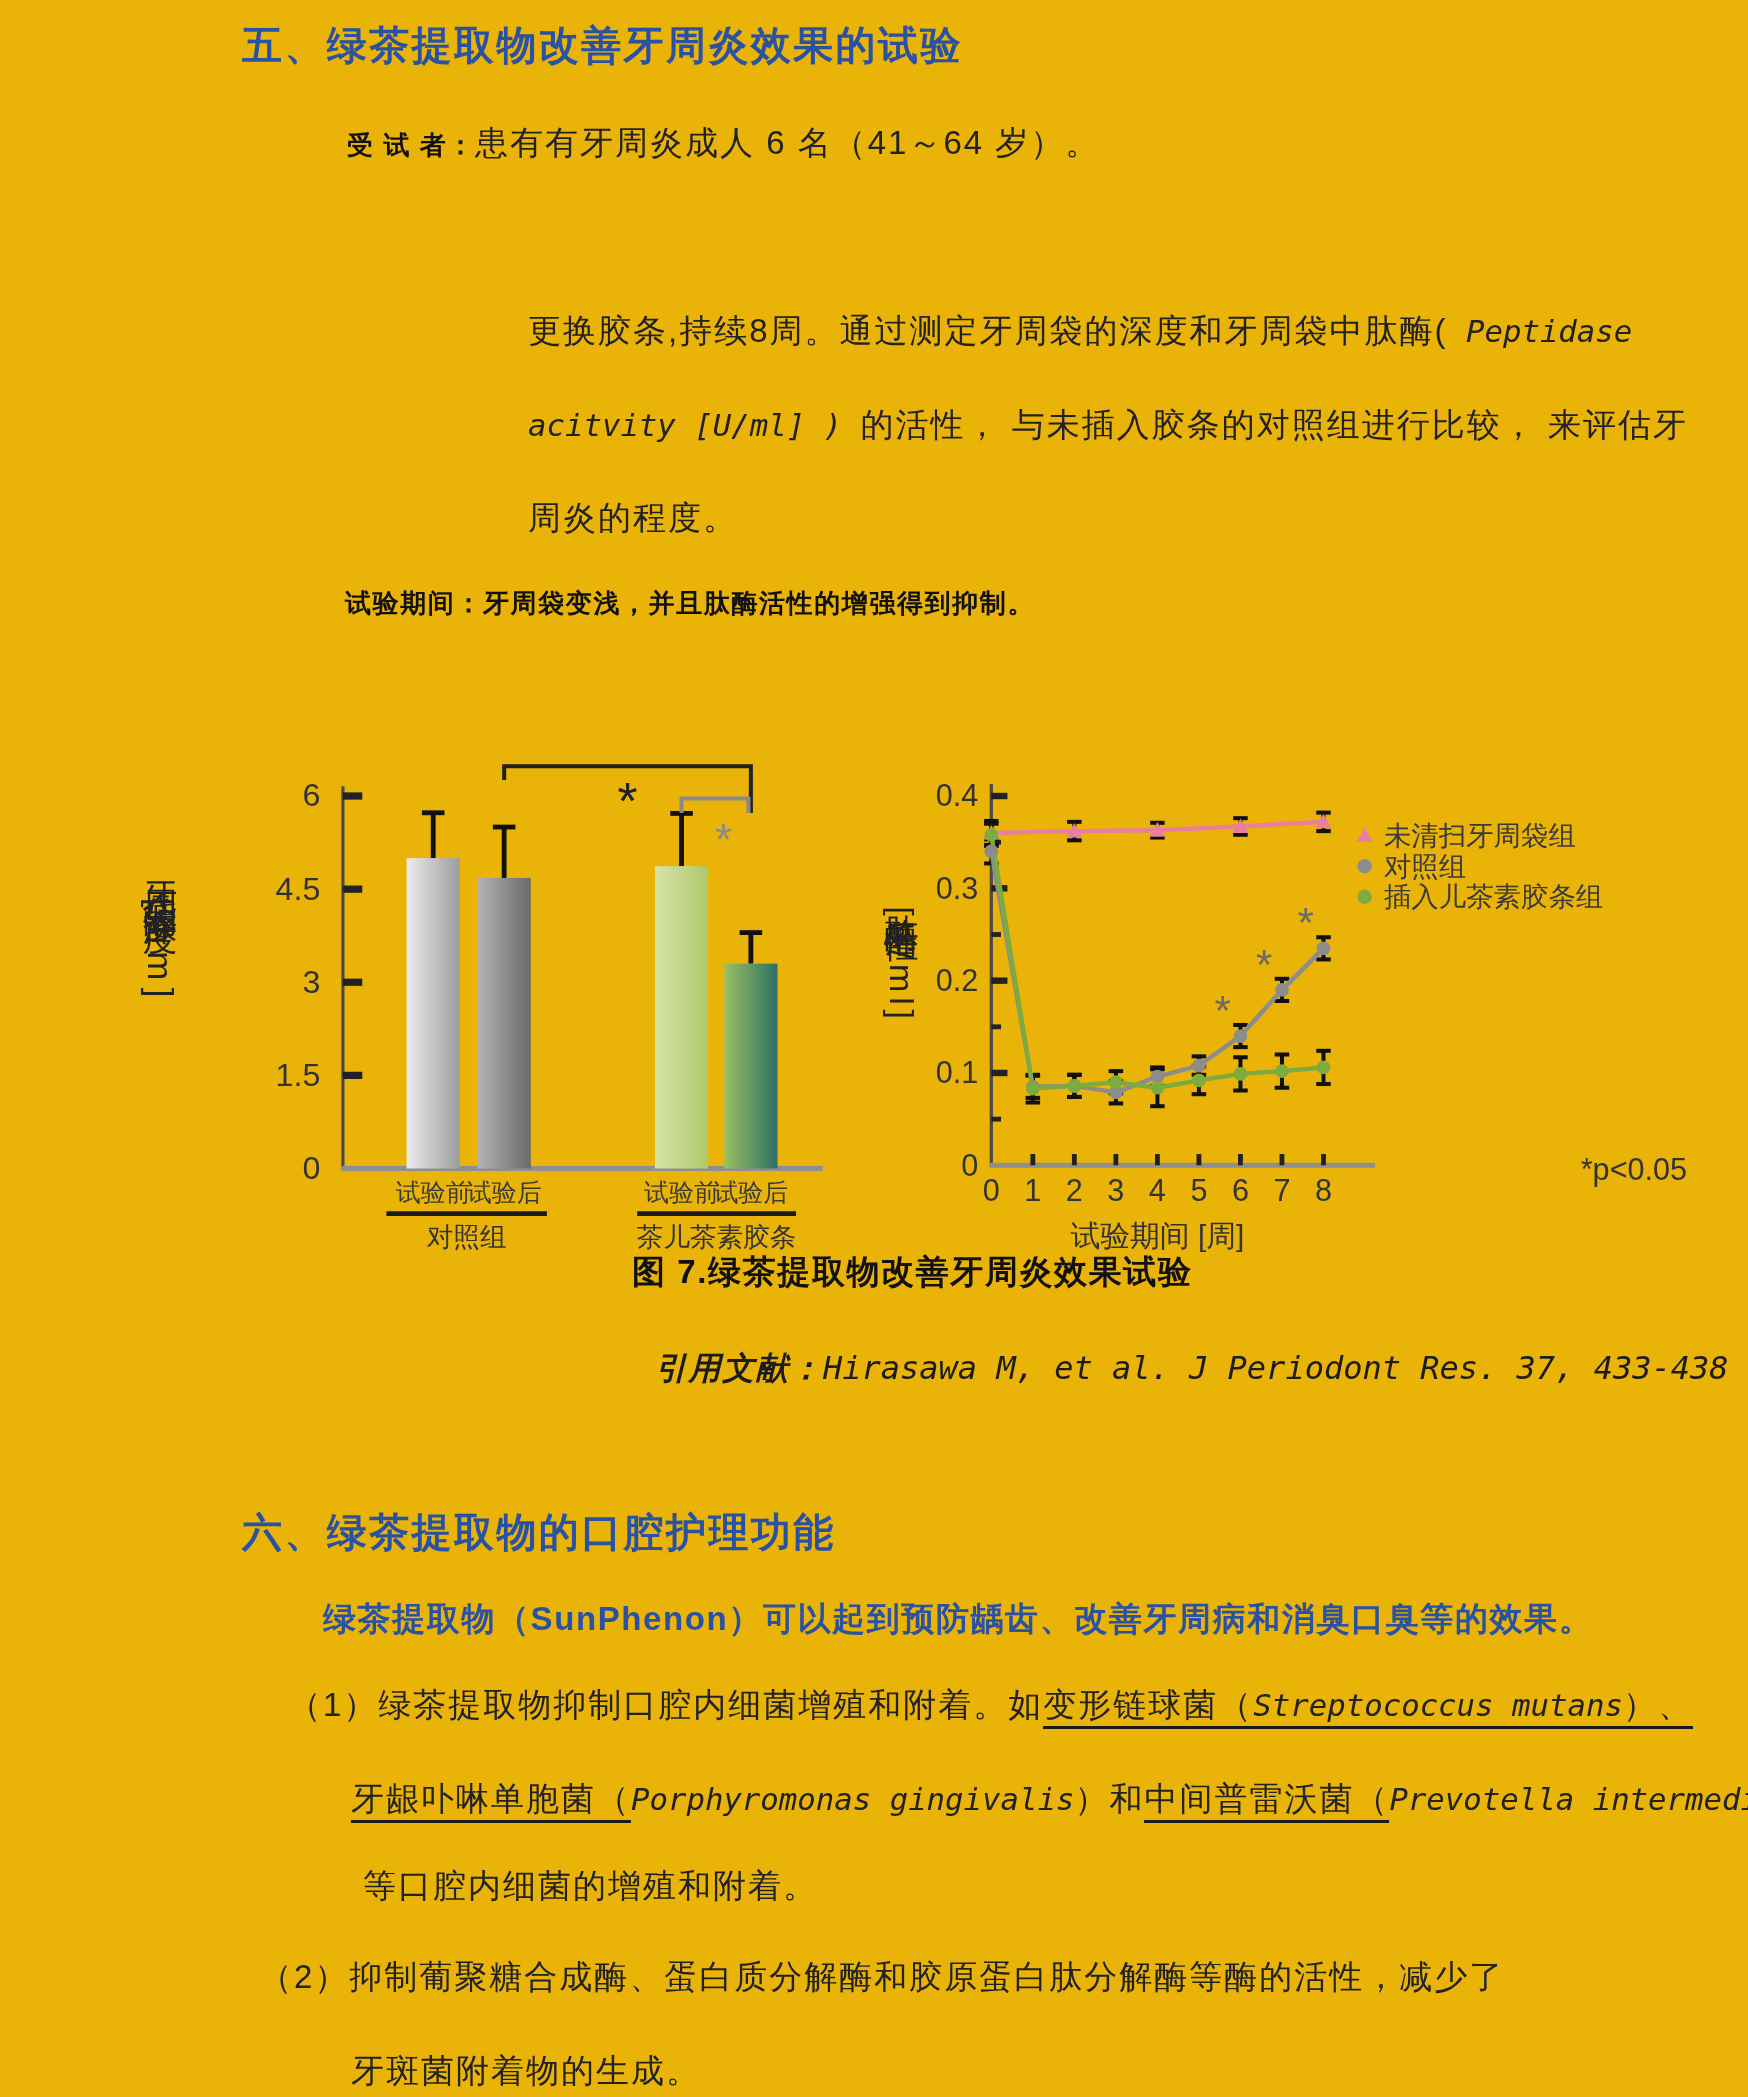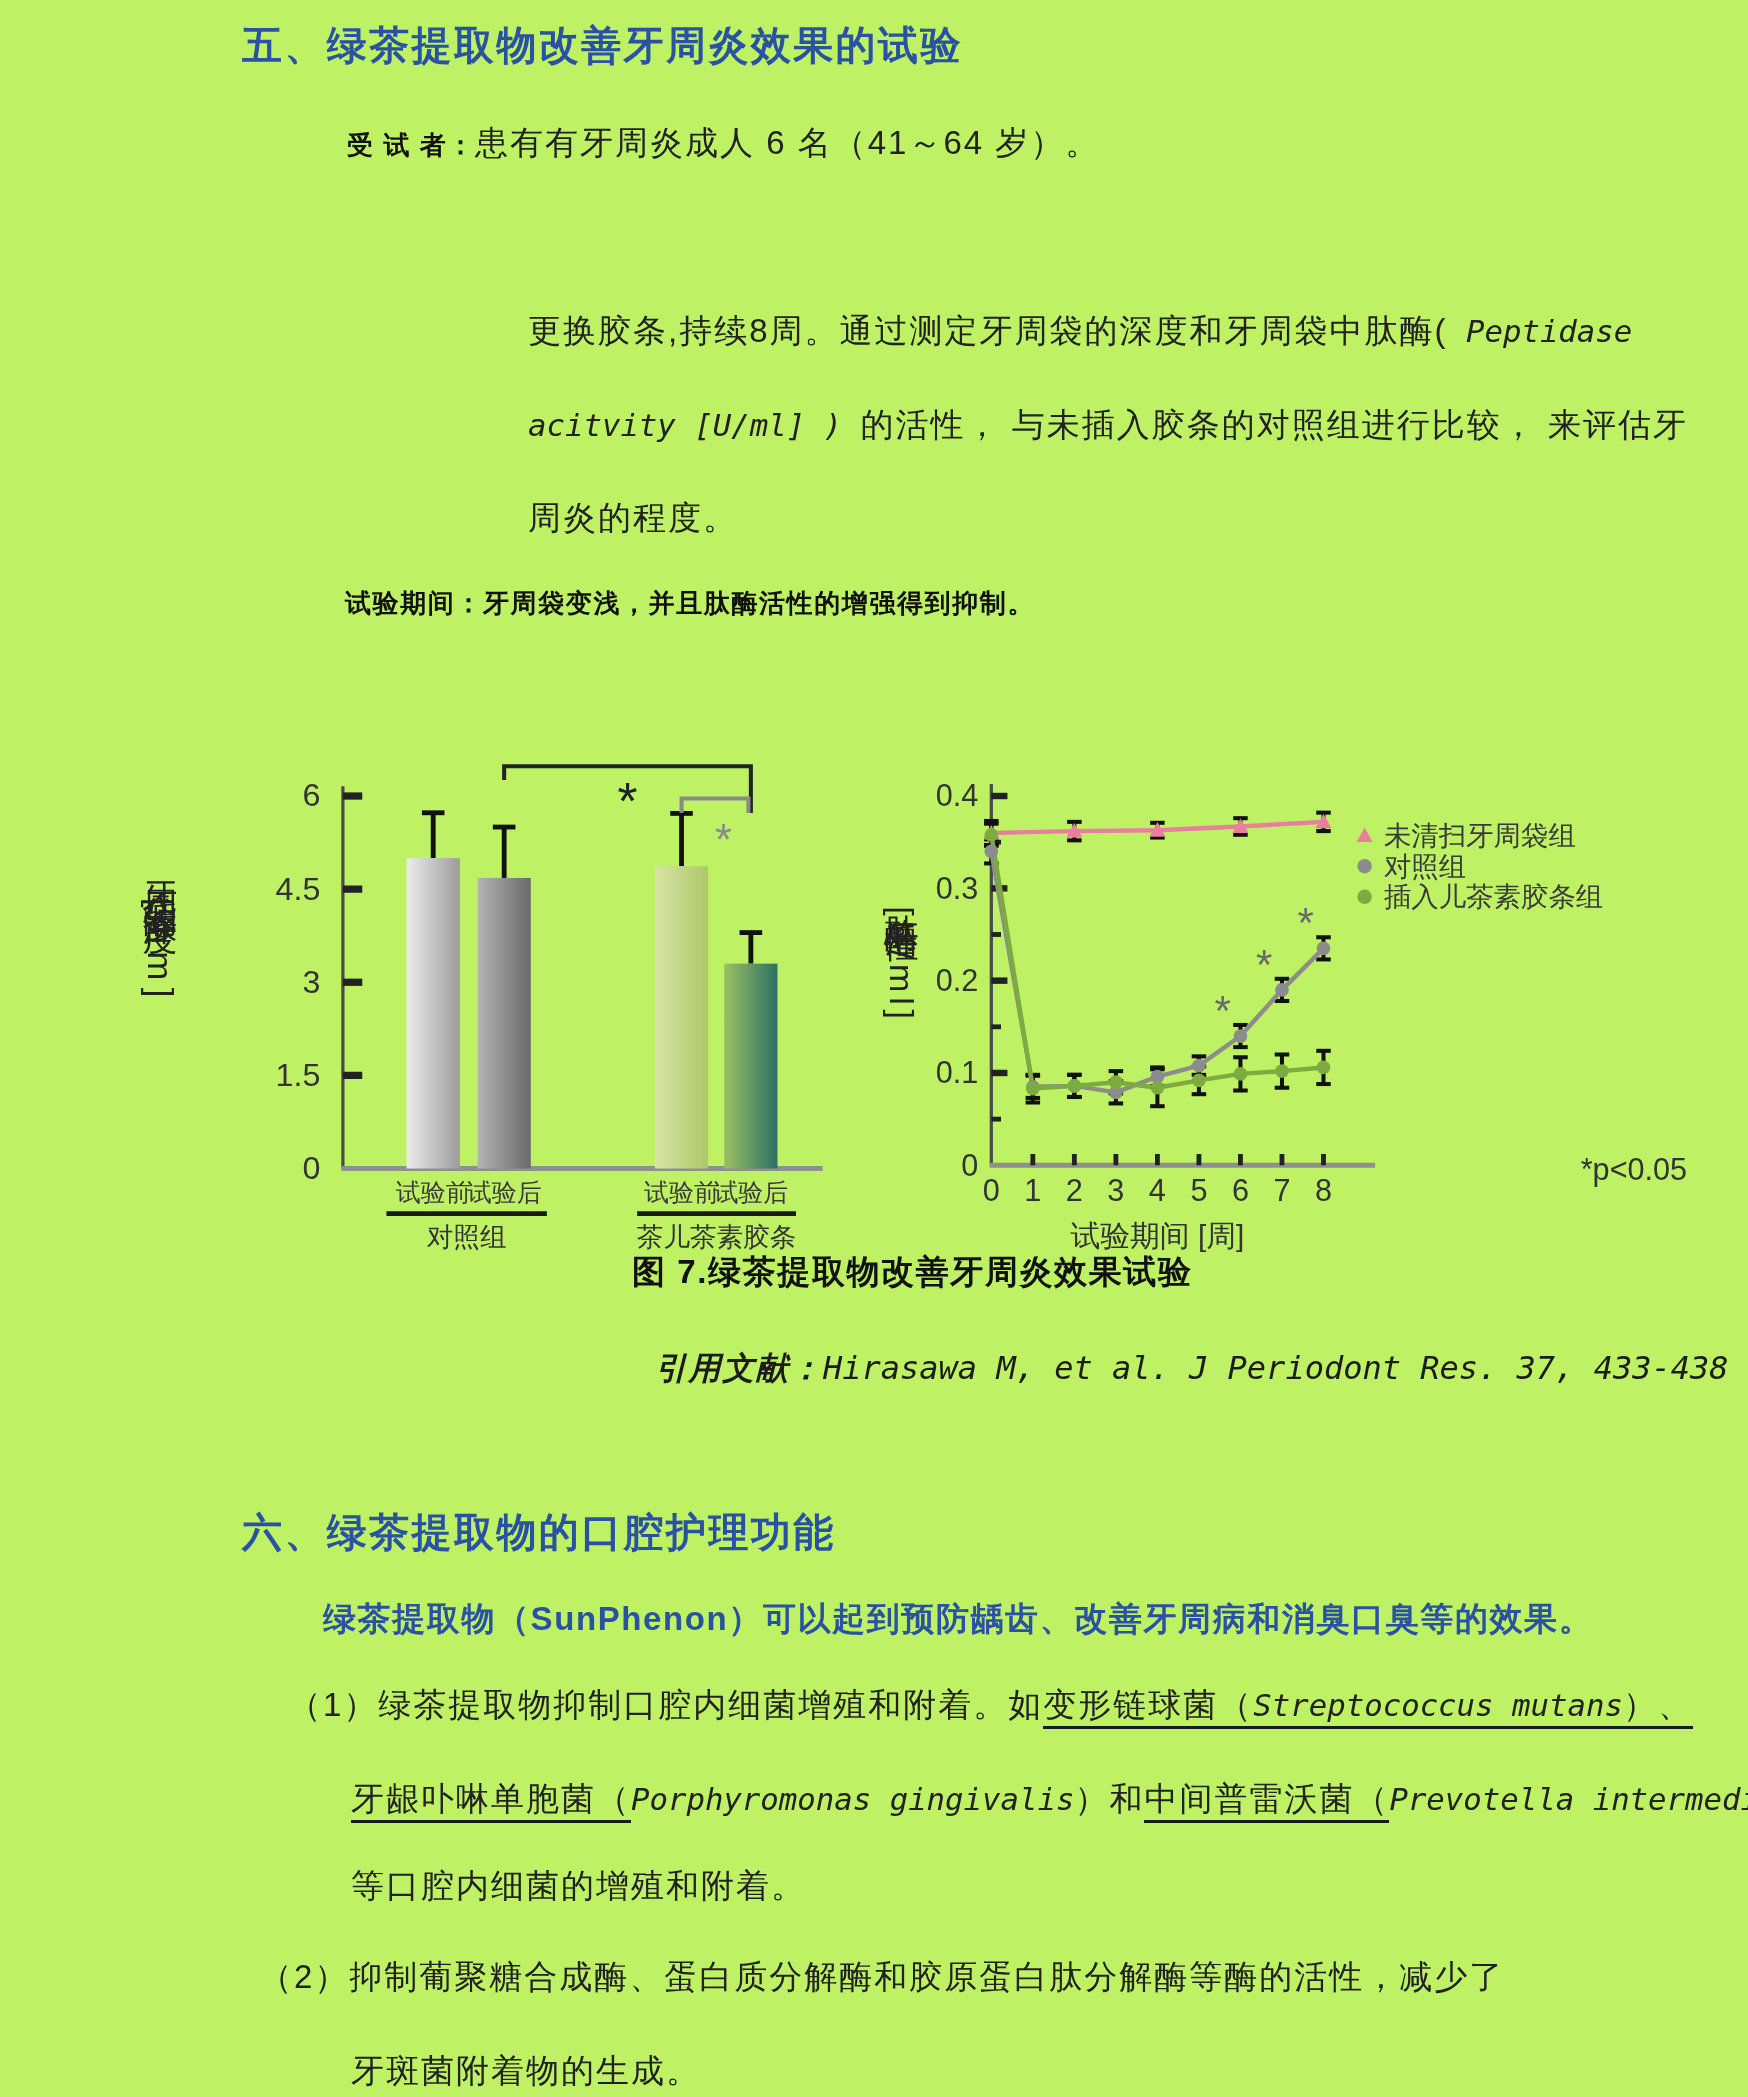--- a/index.html
+++ b/index.html
@@ -1,16 +1,16 @@
 <!DOCTYPE html>
 <html style="font-size:13px"><head>
 <meta charset="utf-8">
 <style>
   html,body{margin:0;padding:0;background:#ffffff;}
-  .page{position:relative;width:1748px;height:2097px;background:#bef264;overflow:hidden;
+  .page{position:relative;width:1748px;height:2097px;background:#eab308;overflow:hidden;
         font-family:"Liberation Sans",sans-serif;color:#1c1c1c;}
   .abs{position:absolute;white-space:nowrap;}
   .h-blue{color:#2a52a3;font-weight:700;font-size:40px;letter-spacing:2.4px;}
   .lbl{font-weight:700;font-size:26px;letter-spacing:1.6px;color:#111;}
   .body-t{font-size:33px;letter-spacing:2px;color:#222;}
   .lat{font-family:"DejaVu Sans Mono",monospace;font-style:italic;font-size:0.93em;letter-spacing:0;}
   .u{border-bottom:3.2px solid #1a1a1a;padding-bottom:3.2px;margin-top:34px;}
   .blue-b{color:#2a52a3;font-weight:700;font-size:33px;letter-spacing:1.6px;text-align:center;}
   .cap{font-size:33px;font-weight:600;letter-spacing:1.6px;color:#111;}
   .cite{font-size:32px;font-style:italic;}
@@ -248,19 +248,19 @@
   <div class="abs h-blue" style="left:242px;top:1505px;">六、绿茶提取物的口腔护理功能</div>
 
   <div class="abs blue-b" style="left:323px;top:1597px;">绿茶提取物（SunPhenon）可以起到预防龋齿、改善牙周病和消臭口臭等的效果。</div>
 
   <div class="abs body-t" style="left:288px;top:1683px;">
     <span>（1）绿茶提取物抑制口腔内细菌增殖和附着。如</span><span class="u"><span>变形链球菌（</span><span class="lat">Streptococcus mutans</span><span>）、</span></span>
   </div>
   <div class="abs body-t" style="left:351px;top:1777px;">
     <span class="u">牙龈卟啉单胞菌（</span><span class="lat">Porphyromonas gingivalis</span><span>）和</span><span class="u">中间普雷沃菌（</span><span class="lat">Prevotella intermedia</span>
   </div>
-  <div class="abs body-t" style="left:351px;top:1864px;text-align:center;">等口腔内细菌的增殖和附着。</div>
+  <div class="abs body-t" style="left:363px;top:1864px;text-align:center;">等口腔内细菌的增殖和附着。</div>
 
   <div class="abs body-t" style="left:259px;top:1955px;">（2）抑制葡聚糖合成酶、蛋白质分解酶和胶原蛋白肽分解酶等酶的活性，减少了</div>
   <div class="abs body-t" style="left:351px;top:2049px;">牙斑菌附着物的生成。</div>
 
 </div>
 
 
 </body></html>

